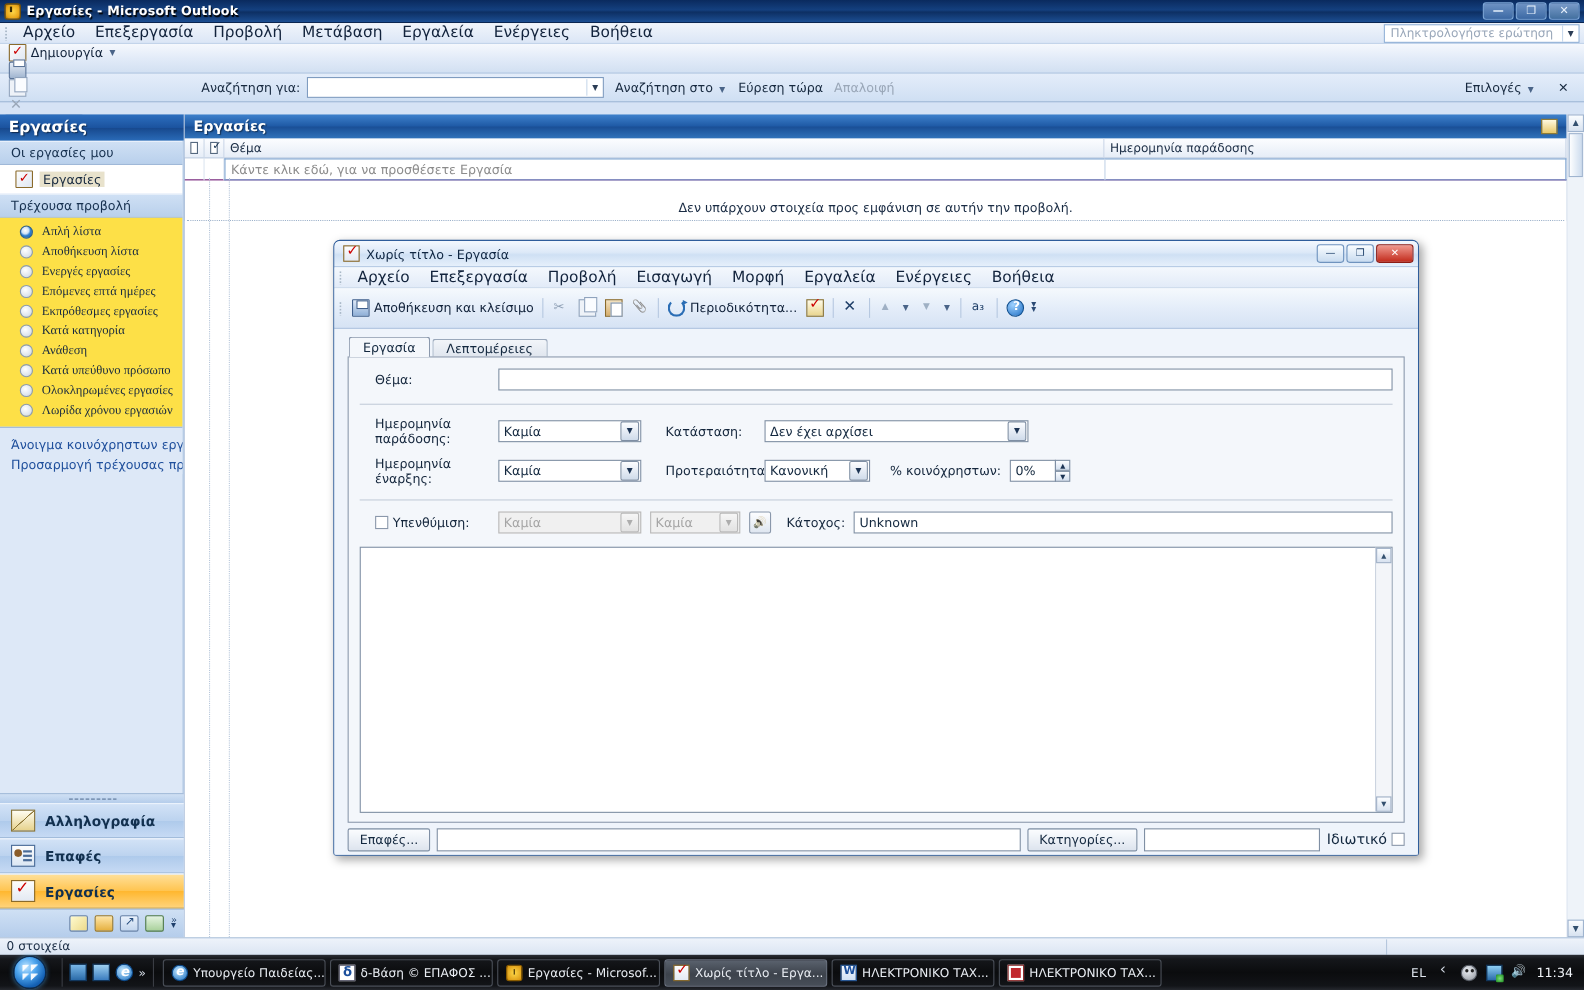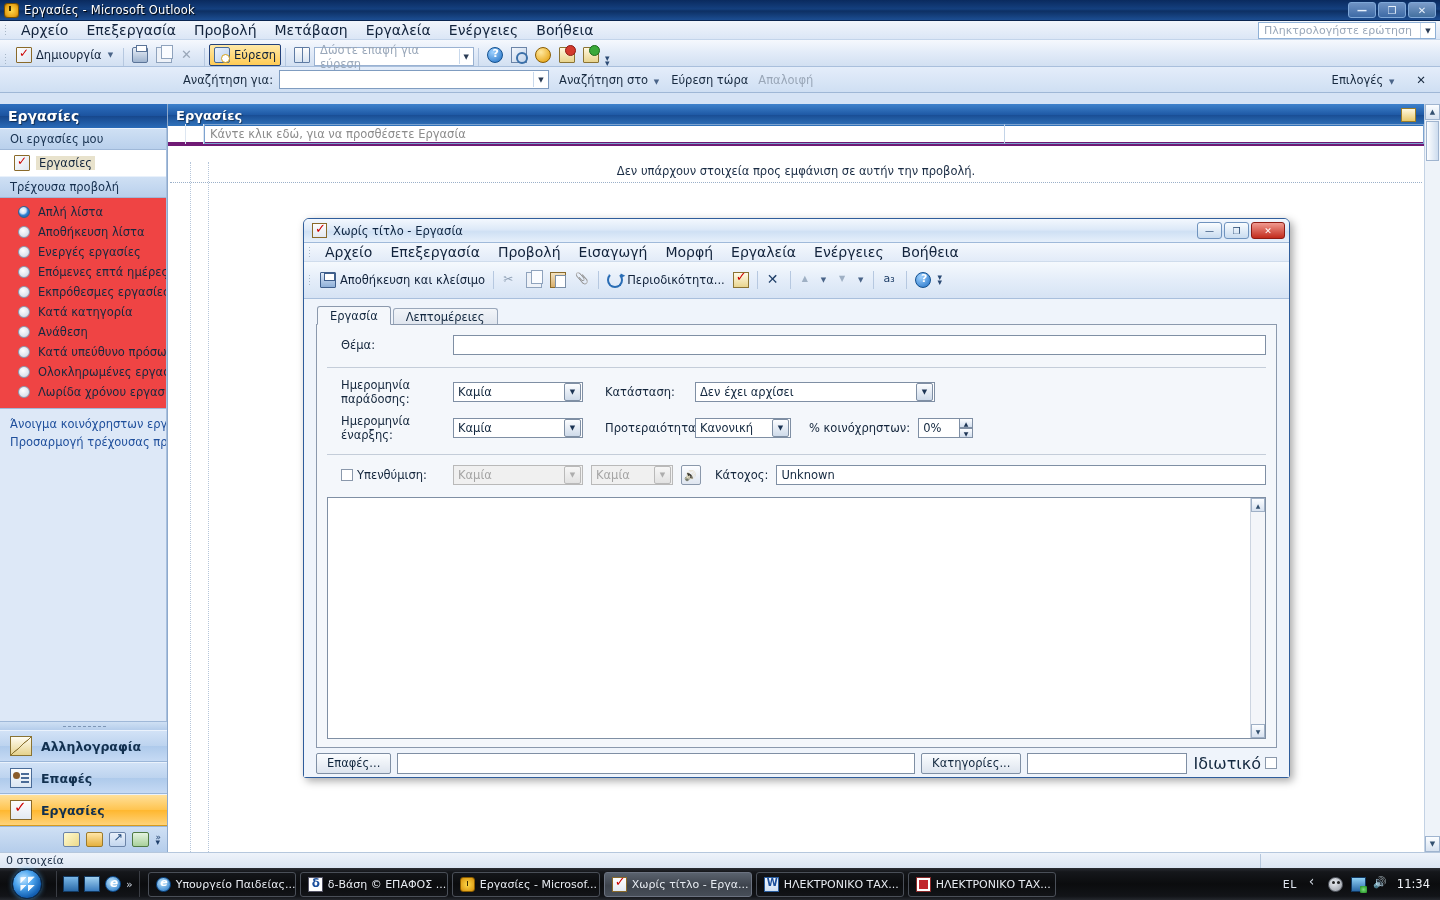--- a/index.html
+++ b/index.html
@@ -25,21 +25,21 @@
   .title-ico {
     width:15px;height:15px;margin-right:5px;
     background: radial-gradient(circle at 50% 50%, #ffd94a 0%, #e8a317 70%, #a06a00 100%);
     border-radius:3px; border:1px solid #7a5200;
     position: relative;
   }
   .title-ico::after{
     content:""; position:absolute; left:4px; top:2px; width:1.5px; height:5px;
     background:#3a2a00;
   }
-  .title-text { font-size:11.5px; font-weight:normal; letter-spacing:0.2px; text-shadow:1px 1px 1px #000; }
+  .title-text { font-size:11.5px; font-weight:bold; letter-spacing:0.2px; text-shadow:1px 1px 1px #000; }
   .win-btns { margin-left:auto; display:flex; gap:2px; padding-right:4px; }
   .wb {
     width:28px;height:16px;
     border:1px solid #7fa8d8;
     border-radius:3px;
     background: linear-gradient(to bottom,#6f93c4,#3d6aa5);
     color:#e6f0fb; font-size:10px; font-weight:bold;
     display:flex;align-items:center;justify-content:center;
     font-family:"DejaVu Sans", sans-serif;
   }
@@ -61,22 +61,23 @@
     border:1px solid #8fb0d6; background:#fff;
     display:flex; align-items:center; padding-left:5px;
     color:#9aa8ba; font-size:11px;
   }
   .ask-arrow { margin-left:auto; width:15px; height:15px; display:flex; align-items:center; justify-content:center;
     border-left:1px solid #c9d9ec; font-size:7px; color:#2b3c55; }
 
   
   .toolbar {
     height:27px; background:linear-gradient(to bottom,#f5f8fd 0%,#e2ebf8 50%,#d2e0f2 100%);
-    display:flex; align-items:flex-end; padding-left:4px;
+    display:flex; align-items:flex-start; padding-left:4px;
     border-bottom:1px solid #a9bfdc;
+    flex-direction:column;
   }
   .tb-btn { display:flex; align-items:center; height:22px; padding:0 4px; gap:4px; font-size:11.5px; color:#11223a; }
   .tb-btn.active {
     background:linear-gradient(to bottom,#ffe9a8,#ffcb55);
     border:1px solid #24427a; border-radius:2px;
   }
   .tb-sep { width:1px; height:18px; background:#b6c8e0; margin:0 4px; }
   .ico { width:16px; height:16px; display:inline-block; position:relative; flex:none; }
   .ico-new { background:linear-gradient(135deg,#fdfdfd,#dfe7f2); border:1px solid #8a6a2a;
              border-radius:1px; }
@@ -140,21 +141,21 @@
               border-right:1px solid #a8c0de;}
   .grp-title {
     height:22px; display:flex;align-items:center;padding-left:10px;
     background:linear-gradient(to bottom,#cfe0f4,#b9d0ec);
     font-size:11.5px; color:#16304f;
     border-top:1px solid #e9f1fb; border-bottom:1px solid #9fb8d8;
   }
   .grp-body{ background:#fff; padding:2px 0; }
   .fold-item{ display:flex;align-items:center;gap:6px;padding:3px 0 3px 14px;font-size:11.5px;color:#17293f;}
   .fold-item .sel{ background:#e8e2cc; padding:0 3px; }
-  .view-list{ background:#ef4444; padding:4px 0 6px 0; }
+  .view-list{ background:#fde047; padding:4px 0 6px 0;font-family:Liberation Serif, serif; }
   .radio-row{ display:flex;align-items:center;gap:8px;padding:3px 0 3px 18px;font-size:11.5px;color:#17293f;
               white-space:nowrap; overflow:hidden;}
   .radio{
     width:12px;height:12px;border-radius:50%;flex:none;
     background:radial-gradient(circle at 40% 35%,#fff,#dfe6ef 60%,#c3ccd8);
     border:1px solid #8c9cb0;
   }
   .radio.on{ background:radial-gradient(circle at 40% 35%,#fff 0%,#cfe2f7 35%,#2f7fd1 55%,#1a5fa8 100%); border-color:#30618f;}
   .nav-links{ border-top:1px solid #9fb8d8; background:#dde8f7; padding:6px 0 0 10px; }
   .nav-links a{ display:block; color:#1f4f9c; font-size:11.5px; padding:2px 0; text-decoration:none; white-space:nowrap;}
@@ -214,21 +215,21 @@
   .ch{ height:18px;display:flex;align-items:center;padding:0 5px;border-right:1px solid #ccd8e8;}
   .ch.c1{ width:18px; justify-content:center;}
   .ch.c2{ width:18px; justify-content:center;}
   .ch.c3{ flex:1; }
   .ch.c4{ width:420px; }
   .pg-ico{ width:9px;height:11px;background:#fff;border:1px solid #55687f;}
   .chk{ width:11px;height:11px;background:#fff;border:1px solid #55687f;position:relative;}
   .chk::after{content:"✓";position:absolute;left:1px;top:-3px;font-size:10px;color:#15304f;}
   .newrow{
     height:20px; display:flex; align-items:center;
-    border-bottom:4px solid #701a75;
+    border-bottom:1px solid #701a75;
     text-align:center;
   }
   .newrow .nr-a{ width:18px;height:20px;border-right:1px solid #dde6f1;}
   .newrow .nr-b{ width:18px;height:20px;border-right:1px solid #dde6f1;}
   .newrow .nr-c{ flex:1;height:20px;border:1px solid #7da3d0;border-right:none;
     display:flex;align-items:center;padding-left:5px;color:#8c8c8c;font-size:11.5px;}
   .newrow .nr-d{ width:420px;height:20px;border:1px solid #7da3d0;border-left:1px solid #c3d4e8;}
   .empty-msg{
     padding-top:18px; text-align:center; font-size:11.5px; color:#1a2c44;
     border-bottom:1px dotted #9bb0c9; padding-bottom:4px;
@@ -364,21 +365,21 @@
   .ns-btn{ height:14px;background:linear-gradient(to bottom,#fbfdff,#d8e2f0);border:1px solid #9fb0c6;
     display:flex;align-items:center;justify-content:center;font-size:6px;color:#33506f;}
   .ns-track{ flex:1; }
   .dlg-foot{ height:28px; display:flex; align-items:center; gap:6px; padding:0 12px; }
   .fbtn{
     height:21px;padding:0 10px;border:1px solid #7f8fa4;border-radius:2px;
     background:linear-gradient(to bottom,#fbfdff,#dde4ee);
     font-size:11.5px;color:#13283f;display:flex;align-items:center;
   }
   .ftxt{ height:21px;border:1px solid #7f8fa4;background:#fff;}
-  .priv{ display:flex;align-items:center;gap:4px;font-size:16px;color:#13283f; }
+  .priv{ display:flex;align-items:center;gap:4px;font-size:13px;color:#13283f; }
 
   
   .taskbar{
     position:absolute;left:0;bottom:0;width:1440px;height:32px;
     background:linear-gradient(to bottom,#2a2d34 0%,#15171b 12%,#0b0c0e 50%,#121418 88%,#25282e 100%);
     display:flex;align-items:center;
   }
   .startbtn{
     width:54px;height:32px;display:flex;align-items:center;justify-content:center;flex:none;
   }
@@ -629,20 +630,30 @@
             <span>▾</span>
           </span>
       </div>
     </div>
 
     <div class="main">
       <div class="main-header">
         <span>Εργασίες</span>
         <span class="hdr-ico"></span>
       </div>
+      <div class="col-head">
+        <div class="ch c1">
+            <span class="pg-ico"></span>
+          </div>
+        <div class="ch c2">
+            <span class="chk"></span>
+          </div>
+        <div class="ch c3">Θέμα</div>
+        <div class="ch c4">Ημερομηνία παράδοσης</div>
+      </div>
       <div class="newrow">
         <div class="nr-a"></div>
         <div class="nr-b"></div>
         <div class="nr-c">Κάντε κλικ εδώ, για να προσθέσετε Εργασία</div>
         <div class="nr-d"></div>
       </div>
       <div class="empty-msg">Δεν υπάρχουν στοιχεία προς εμφάνιση σε αυτήν την προβολή.</div>
       <div class="empty-rest"></div>
       <div class="col-divider"></div>
       <div class="col-divider2"></div>

